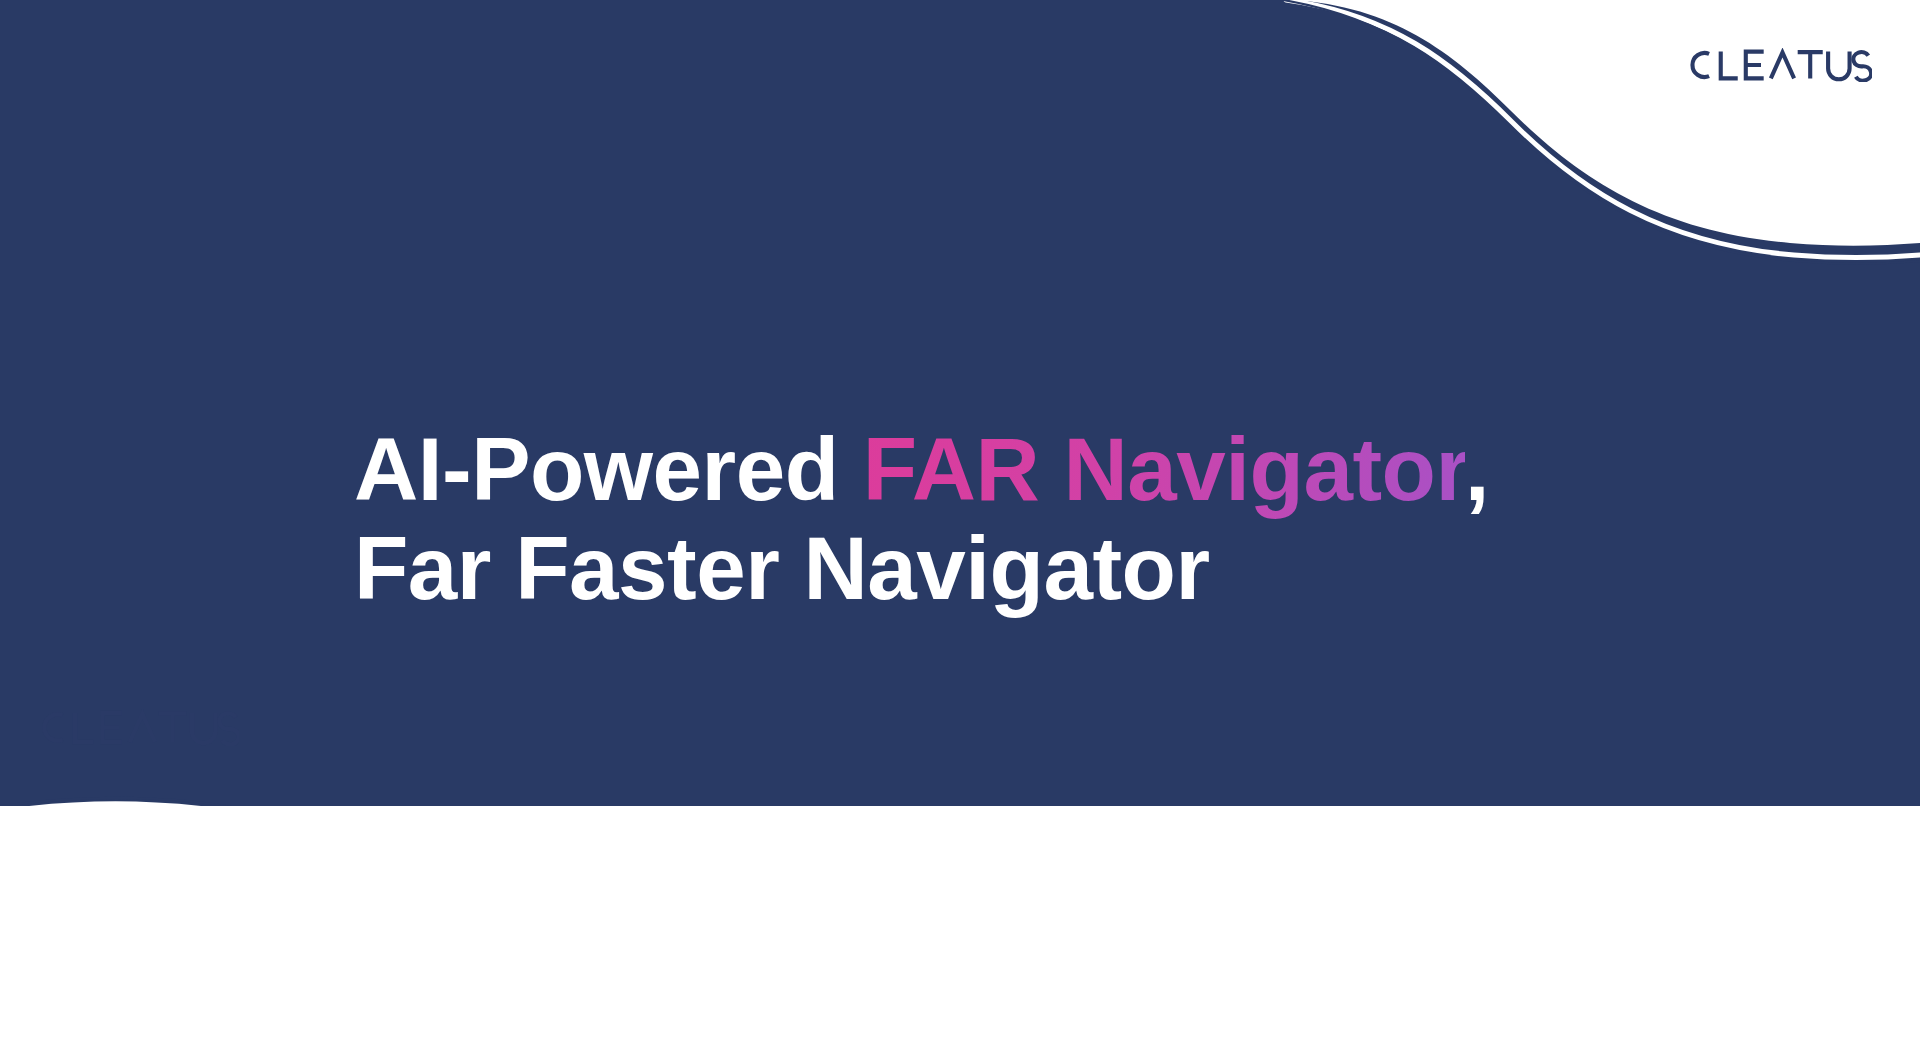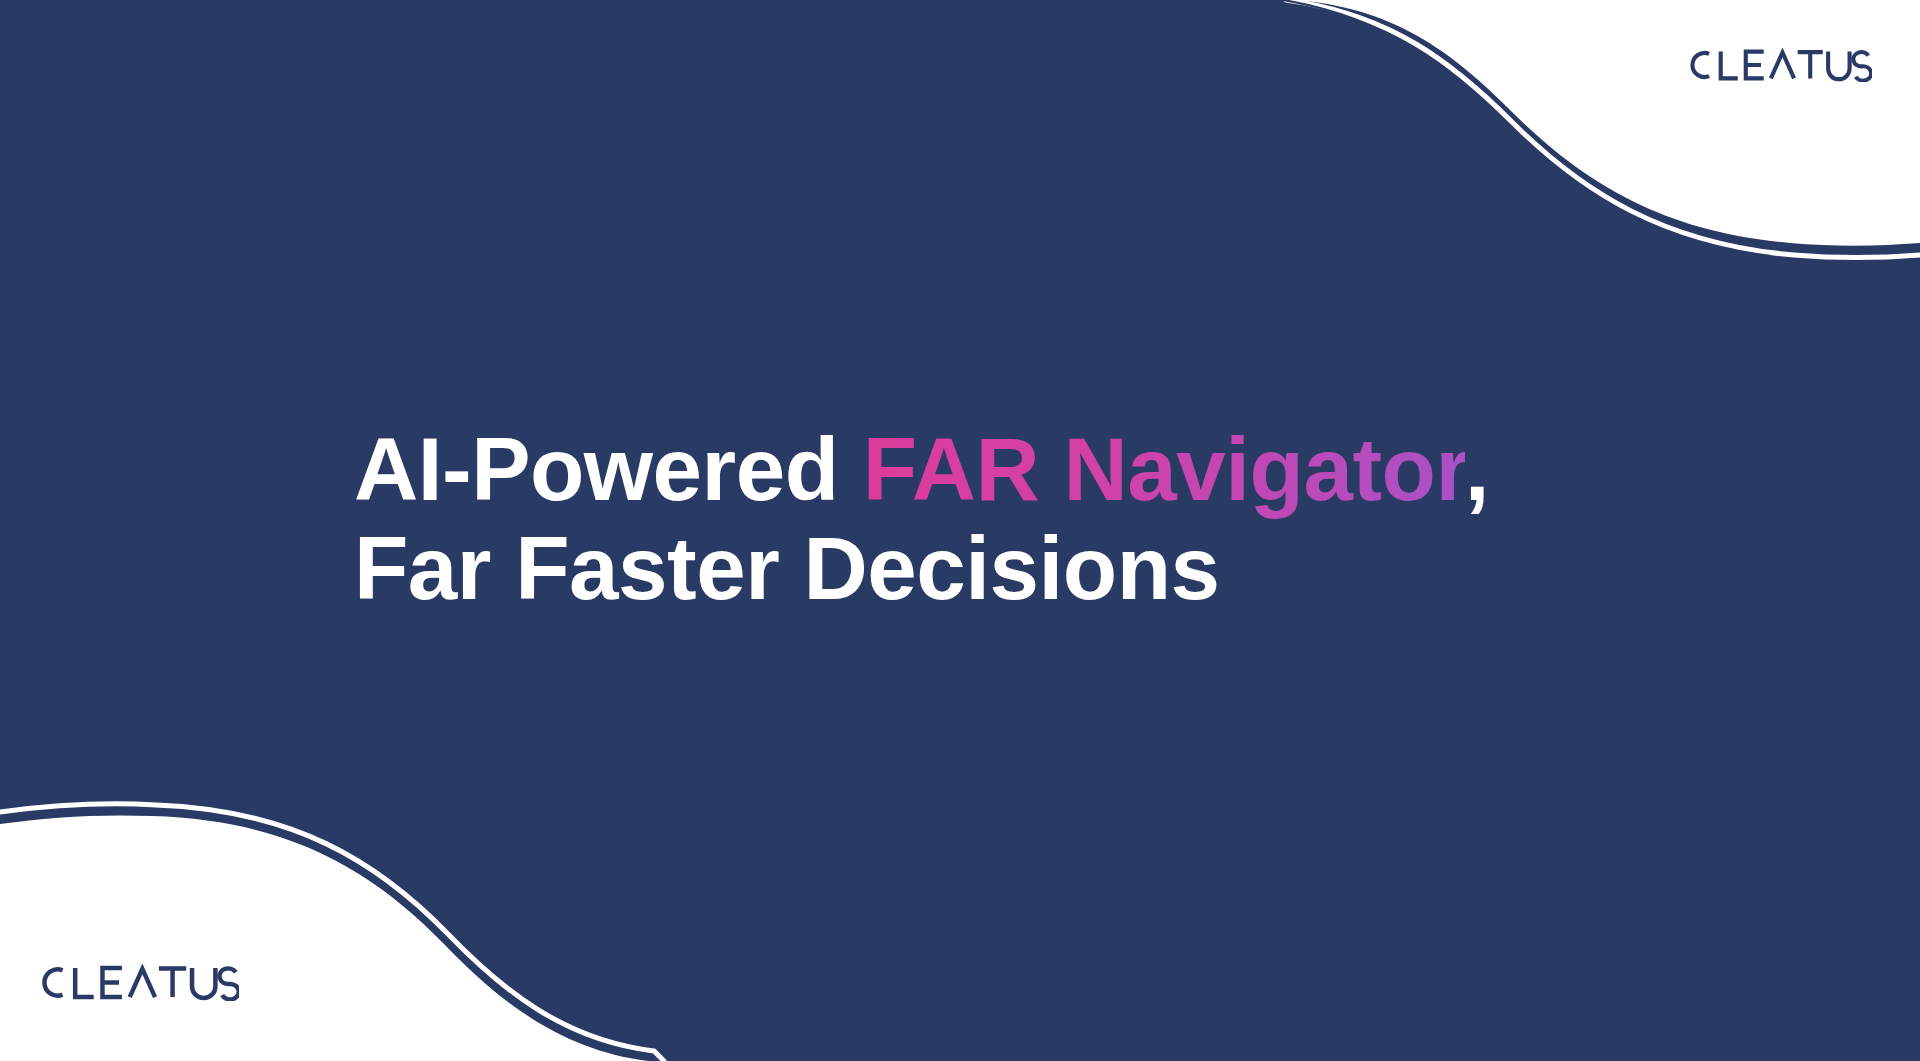--- a/index.html
+++ b/index.html
@@ -4,21 +4,21 @@
 <style>
   html,body{margin:0;padding:0;}
   body{
     width:1920px;height:1061px;overflow:hidden;
     background:#ffffff;
     font-family:"Liberation Sans", sans-serif;
     -webkit-font-smoothing:antialiased;
   }
   #slide{
     position:relative;
-    width:1920px;height:1061px;
+    width:1920px;height:806px;
     background:#ffffff;
     overflow:hidden;
   }
   #bg-svg{
     position:absolute;left:0;top:0;
     width:1920px;height:1061px;
     display:block;
   }
 
   
@@ -115,21 +115,21 @@
 
     <path fill="none" stroke="#293A65" stroke-width="2.2" stroke-linecap="round" d="M 0,806
              C 52,799 104,796 157,799
              C 294,804 378,855 450,929
              C 504,985 566,1035 657,1046
              L 670,1061"></path>
   </svg>
 
   <div id="title-block">
     <div class="title-line"><span class="plain-white">AI-Powered </span><span class="accent">FAR Navigator</span><span class="plain-white">,</span></div>
-    <div class="title-line plain-white">Far Faster Decisions</div>
+    <div class="title-line plain-white">Far Faster Navigator</div>
   </div>
 
   <div class="logo" id="logo-top-right">
     <svg viewBox="0 0 208 38">
       <g fill="none" stroke="#2A3A66" stroke-width="4.6" stroke-linecap="butt" stroke-linejoin="miter">
 
         <path d="M 27,6.5 A 13.5,13.5 0 1 0 27,31.5"></path>
 
         <path d="M 40,4 L 40,34 L 59,34"></path>
 

